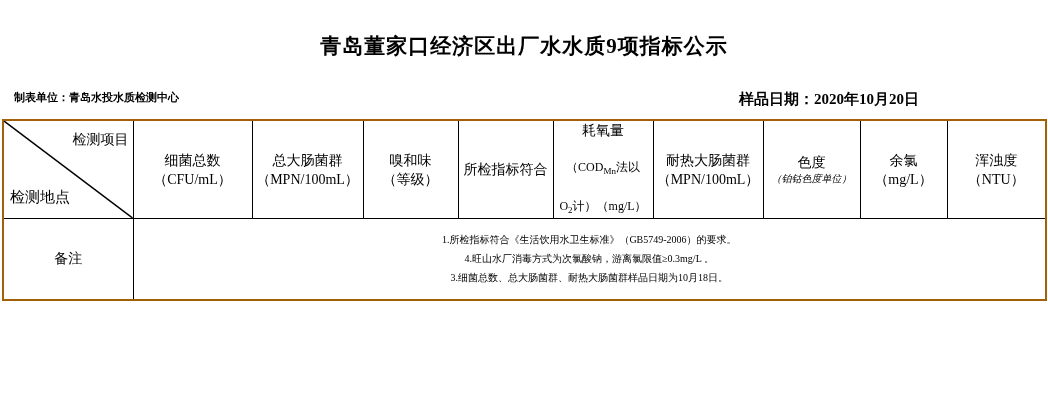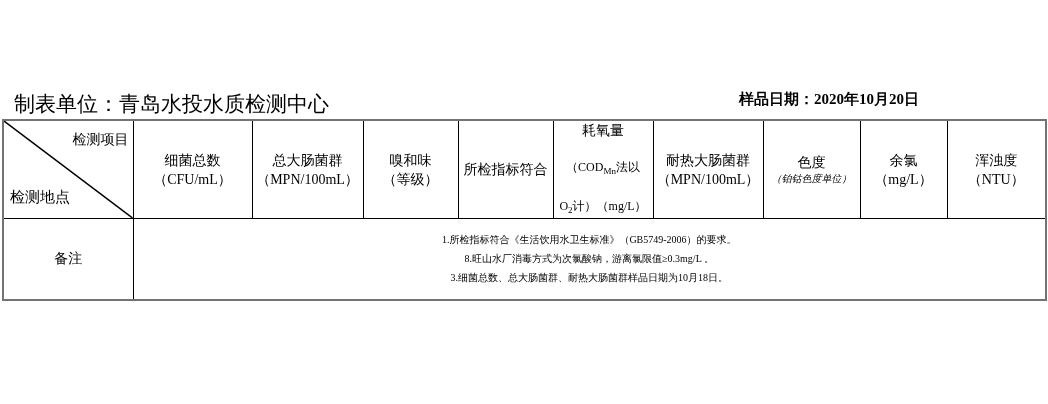--- a/index.html
+++ b/index.html
@@ -8,27 +8,27 @@
     width: 1048px; height: 404px;
     font-family: "Liberation Serif", "DejaVu Serif", serif;
     color: #000;
   }
   .page { position: relative; width: 1048px; height: 404px; background: #fff; overflow: hidden; }
 
   .doc-title {
     position: absolute; top: 32px; left: 0; width: 100%;
     text-align: center; font-size: 21px; font-weight: bold; letter-spacing: 1px;
   }
-  .meta-left  { position: absolute; top: 90px; left: 14px;  font-size: 21px; }
+  .meta-left  { position: absolute; top: 90px; left: 14px;  font-size: 11px; font-weight: bold; }
   .meta-right { position: absolute; top: 90px; left: 739px; font-size: 15px; font-weight: bold; }
 
   table.report {
     position: absolute; top: 119px; left: 2px;
     border-collapse: collapse; table-layout: fixed; width: 1043px;
-    border: 2px solid #737373;
+    border: 2px solid #a16207;
   }
   table.report td {
     border: 1px solid #000;
     text-align: center; vertical-align: middle;
     font-size: 14px; line-height: 19px; padding: 0;
     overflow: hidden;
   }
 
   
   td.corner { position: relative; padding: 0; }
@@ -43,20 +43,21 @@
   td.remarks-cell {
     text-align: left; padding: 4px 4px 4px 5px;
   }
   .remark-line { font-size: 10px; line-height: 19px; white-space: pre; }
 </style>
 </head>
 <body>
 
 <div class="page">
 
+  <div class="doc-title">青岛董家口经济区出厂水水质9项指标公示</div>
 
   <div class="meta-left">制表单位：青岛水投水质检测中心</div>
   <div class="meta-right">样品日期：2020年10月20日</div>
 
   <table class="report">
     <colgroup>
       <col style="width:130px">
         <col style="width:119px">
         <col style="width:111px">
       <col style="width:95px">
@@ -114,20 +115,20 @@
         <div>（NTU）</div>
       </td>
     </tr>
 
 
 
     <tr style="height:81px">
       <td>备注</td>
       <td class="remarks-cell" colspan="9">
         <div class="remark-line">1.所检指标符合《生活饮用水卫生标准》（GB5749-2006）的要求。</div>
-        <div class="remark-line">8.旺山水厂消毒方式为次氯酸钠，游离氯限值≥0.3mg/L 。</div>
+        <div class="remark-line">4.旺山水厂消毒方式为次氯酸钠，游离氯限值≥0.3mg/L 。</div>
         <div class="remark-line">3.细菌总数、总大肠菌群、耐热大肠菌群样品日期为10月18日。</div>
       </td>
     </tr>
   </tbody>
     </table>
 
 </div>
 
 </body></html>

